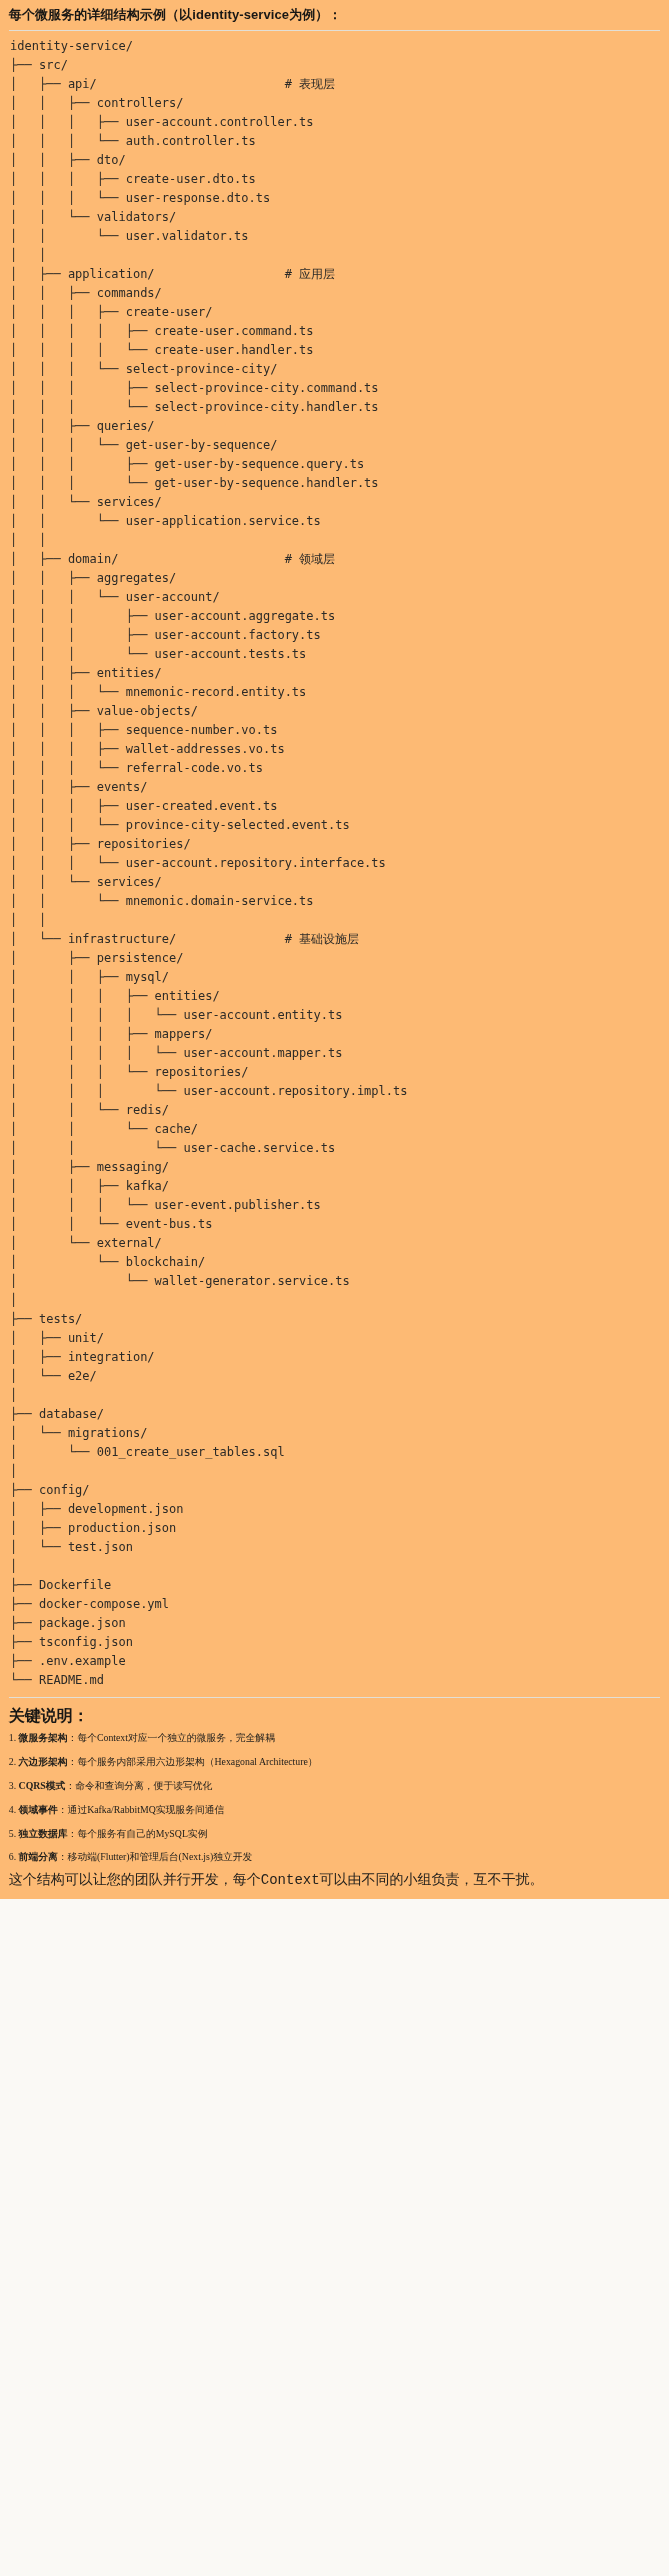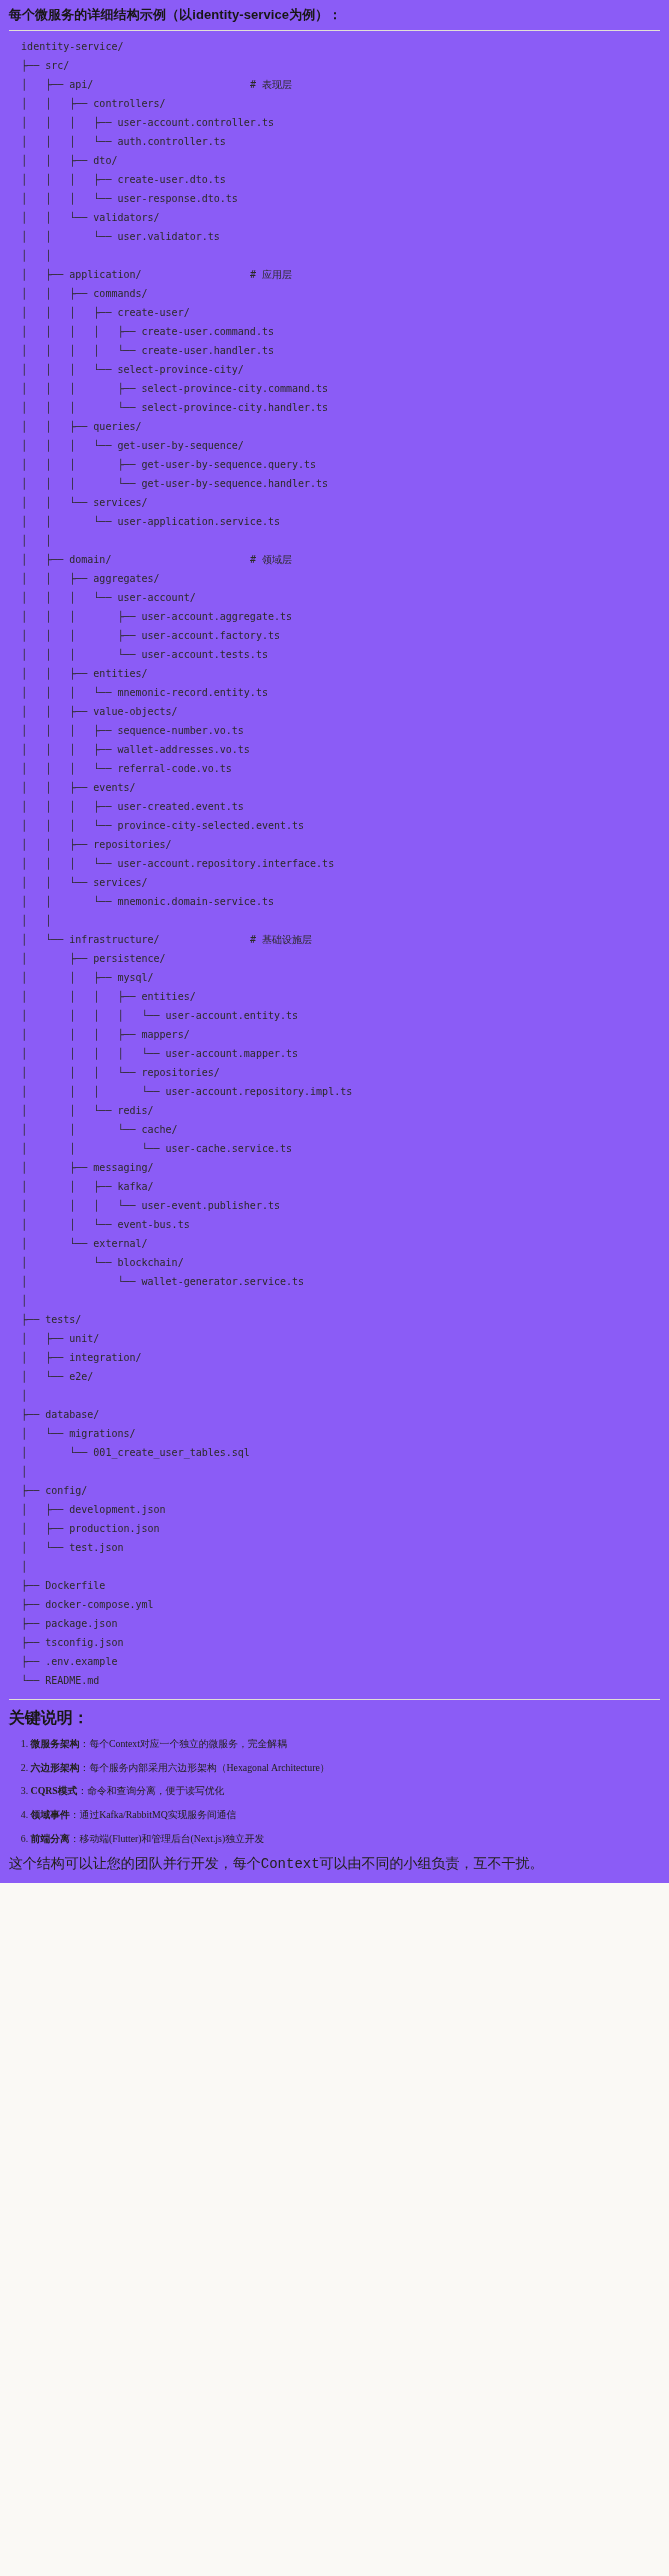--- a/index.html
+++ b/index.html
@@ -10,21 +10,21 @@
   body {
     width: 669px;
     font-family: "Liberation Sans", sans-serif;
     color: #23211d;
     -webkit-font-smoothing: antialiased;
   }
   .page {
     width: 669px;
     box-sizing: border-box;
     padding: 0 8.8px 5px 8.8px;
-    background: #8b5cf6;
+    background: #fdba74;
   }
   .doc-title {
     font-family: "Liberation Sans", sans-serif;
     font-weight: bold;
     font-size: 13px;
     line-height: 19px;
     letter-spacing: 0.1px;
     color: #181715;
     padding: 5px 0 6.3px 0;
     margin: 0;
@@ -34,25 +34,25 @@
     background: #e2dfd6;
     border: 0;
     margin: 0 0 11.3px 0;
     width: 100%;
   }
   .rule.bottom {
     margin: 8.8px 0 10px 0;
   }
   .tree {
     font-family: "DejaVu Sans Mono", "Liberation Mono", monospace;
-    font-size: 10px;
+    font-size: 12px;
     line-height: 9.5px;
     color: #2b2a27;
     white-space: pre;
-    margin: 11px;
+    margin: 0;
     padding: 0 0 2.5px 1.3px;
     letter-spacing: 0px;
     tab-size: 4;
     overflow: visible;
   }
   .tree .ln {
     display: block;
     white-space: pre;
     min-height: 9.5px;
   }
@@ -61,21 +61,21 @@
   }
   .section-title {
     font-family: "Liberation Sans", sans-serif;
     font-weight: bold;
     font-size: 16px;
     line-height: 15px;
     color: #181715;
     margin: 0 0 8.8px 0;
   }
   .keypoints {
-    margin: 12px;
+    margin: 0;
     padding: 0;
     list-style: none;
   }
   .keypoints li {
     font-family: "Liberation Serif", serif;
     font-size: 9.8px;
     line-height: 13.8px;
     color: #23211d;
     margin: 0 0 10px 0;
     padding-left: 13.8px;
@@ -194,19 +194,20 @@
 
   <div class="rule bottom"></div>
 
   <div class="section-title">关键说明：</div>
 
   <ol class="keypoints" id="keypoints-list">
       <li><span class="num">1. </span><span class="term">微服务架构</span><span>：</span><span>每个Context对应一个独立的微服务，完全解耦</span></li>
       <li><span class="num">2. </span><span class="term">六边形架构</span><span>：</span><span>每个服务内部采用六边形架构（Hexagonal Architecture）</span></li>
       <li><span class="num">3. </span><span class="term">CQRS模式</span><span>：</span><span>命令和查询分离，便于读写优化</span></li>
       <li><span class="num">4. </span><span class="term">领域事件</span><span>：</span><span>通过Kafka/RabbitMQ实现服务间通信</span></li>
+      <li><span class="num">5. </span><span class="term">独立数据库</span><span>：</span><span>每个服务有自己的MySQL实例</span></li>
       <li><span class="num">6. </span><span class="term">前端分离</span><span>：</span><span>移动端(Flutter)和管理后台(Next.js)独立开发</span></li>
     </ol>
 
   <p class="closing">这个结构可以让您的团队并行开发，每个Context可以由不同的小组负责，互不干扰。</p>
 
 </div>
 
 
 </body></html>

